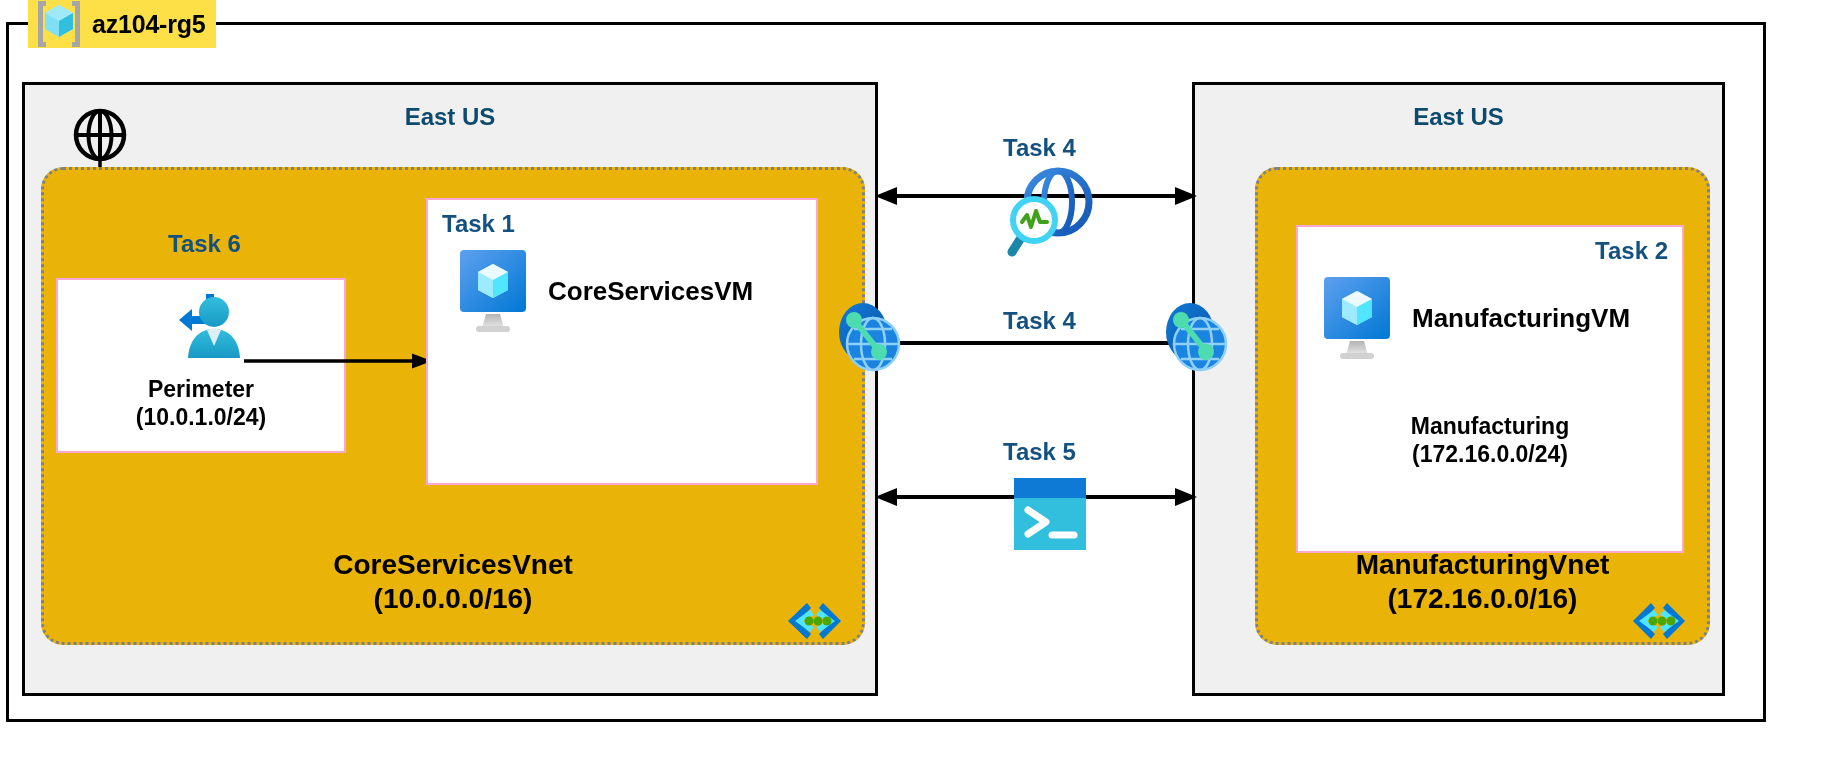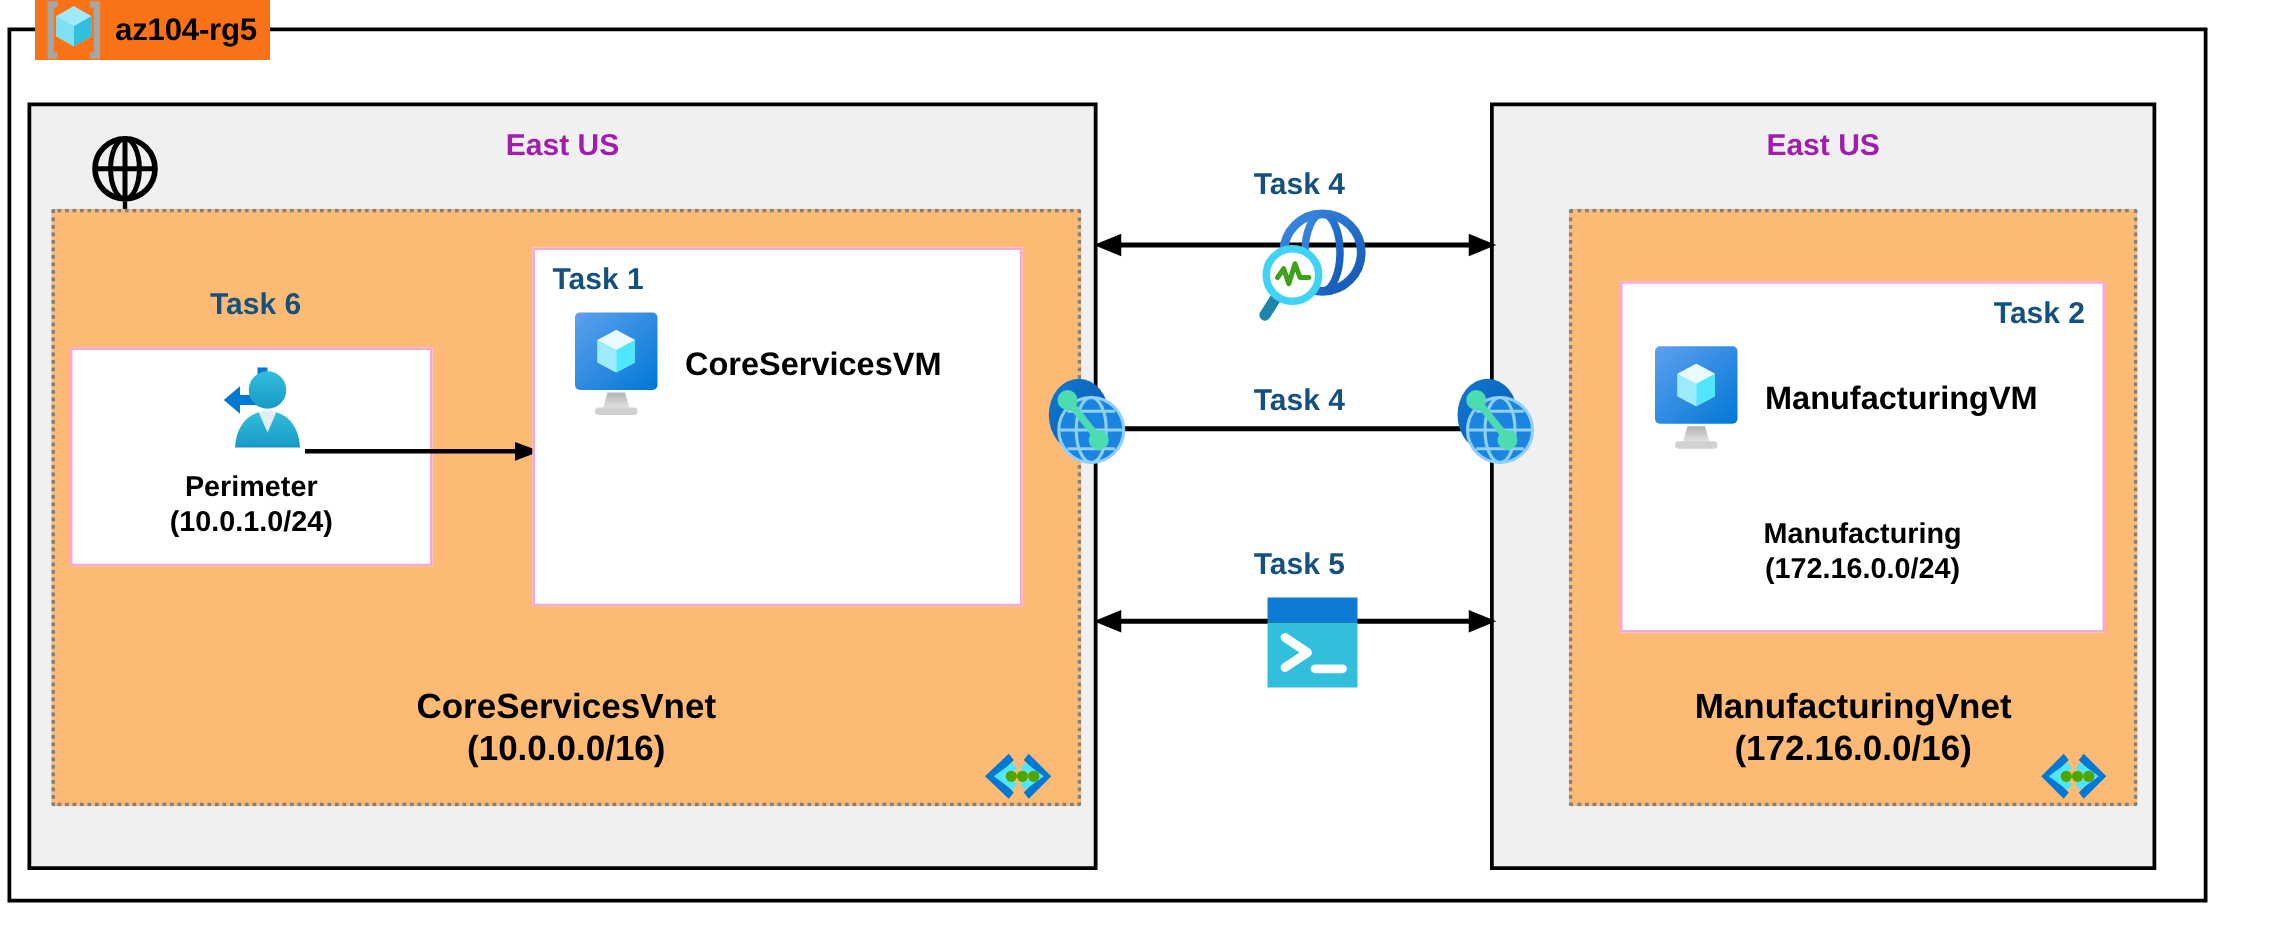--- a/index.html
+++ b/index.html
@@ -3,46 +3,46 @@
 <meta charset="utf-8">
 <style>
   html,body{margin:0;padding:0;background:#ffffff;}
   body{font-family:"Liberation Sans",sans-serif;}
   #canvas{position:relative;width:1828px;height:759px;background:#ffffff;overflow:hidden;}
 
   
   .rg-frame{position:absolute;left:6px;top:22px;width:1760px;height:700px;
             border:3px solid #000;box-sizing:border-box;background:transparent;}
   .rg-header{position:absolute;left:28px;top:0px;height:48px;display:flex;align-items:center;
-             gap:6px;background:#f97316;padding:0 10px 0 4px;}
+             gap:6px;background:#fde047;padding:0 10px 0 4px;}
   .rg-title{font-size:25px;font-weight:bold;color:#000;letter-spacing:-0.2px;}
 
   
   .rg-icon{position:relative;width:54px;height:52px;flex:0 0 auto;}
 
   
   .region{position:absolute;background:#f0f0f0;border:3px solid #000;box-sizing:border-box;}
   #region-left{left:22px;top:82px;width:856px;height:614px;}
   #region-right{left:1192px;top:82px;width:533px;height:614px;}
   .region-title{position:absolute;left:0;right:0;top:18px;text-align:center;
-                font-size:24px;font-weight:bold;color:#a21caf;}
-
-  
-  .vnet{position:absolute;background:#fdba74;border:3px dotted #808080;border-radius:2px;
+                font-size:24px;font-weight:bold;color:#0c4a6e;}
+
+  
+  .vnet{position:absolute;background:#eab308;border:3px dotted #808080;border-radius:22px;
         box-sizing:border-box;}
   #vnet-core{left:16px;top:82px;width:824px;height:478px;}
   #vnet-man{left:60px;top:82px;width:455px;height:478px;}
   .vnet-label{position:absolute;left:0;right:0;text-align:center;font-size:28px;
               font-weight:bold;color:#000;line-height:1.22;}
 
   
   .subnet{position:absolute;background:#ffffff;border:2px solid #f9a8d4;box-sizing:border-box;}
   #subnet-perimeter{left:12px;top:108px;width:290px;height:175px;}
   #subnet-core{left:382px;top:28px;width:392px;height:287px;}
-  #subnet-man{left:38px;top:55px;width:388px;height:281px;}
+  #subnet-man{left:38px;top:55px;width:388px;height:328px;}
   .subnet-label{position:absolute;left:0;right:0;text-align:center;font-size:23px;
                 font-weight:bold;color:#000;line-height:1.22;}
 
   
   .task-label{position:absolute;font-size:24px;font-weight:bold;color:#14517e;white-space:nowrap;}
 
   
   .arrow{position:absolute;}
 
   

